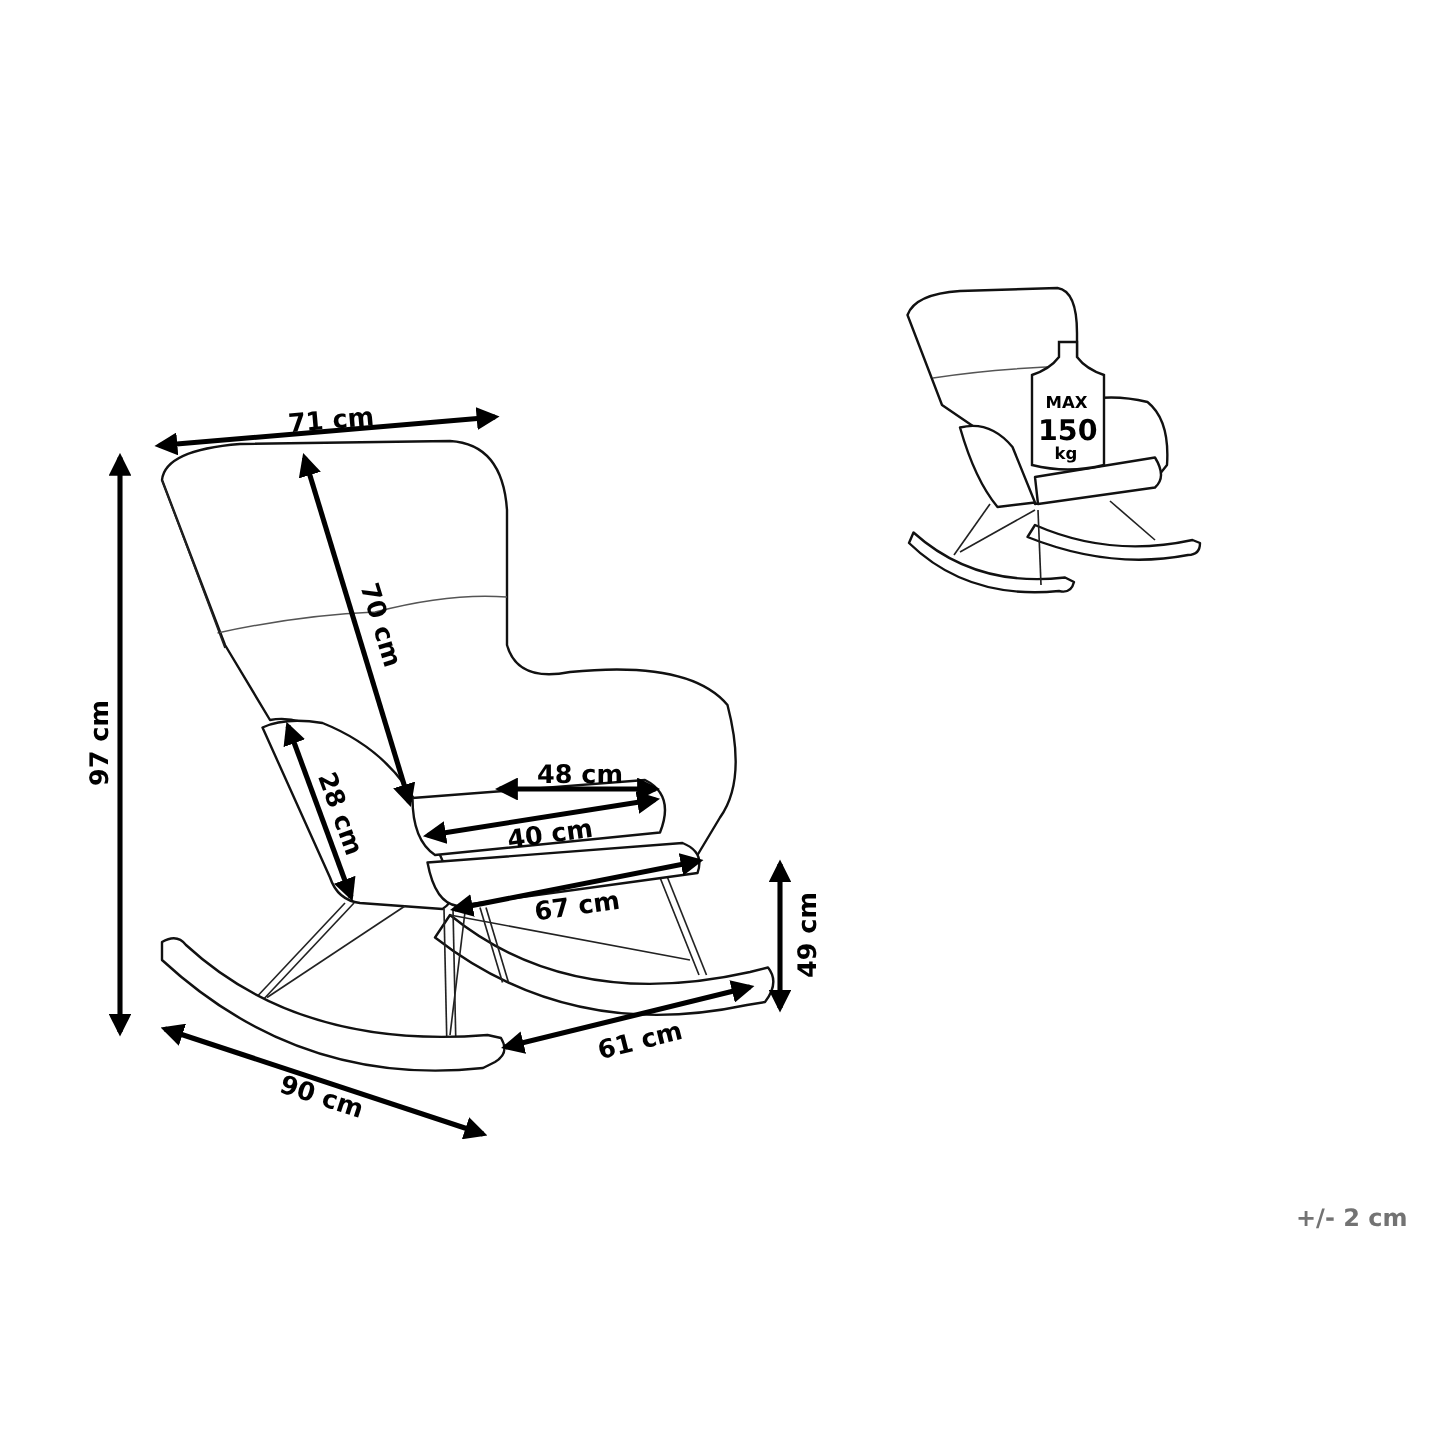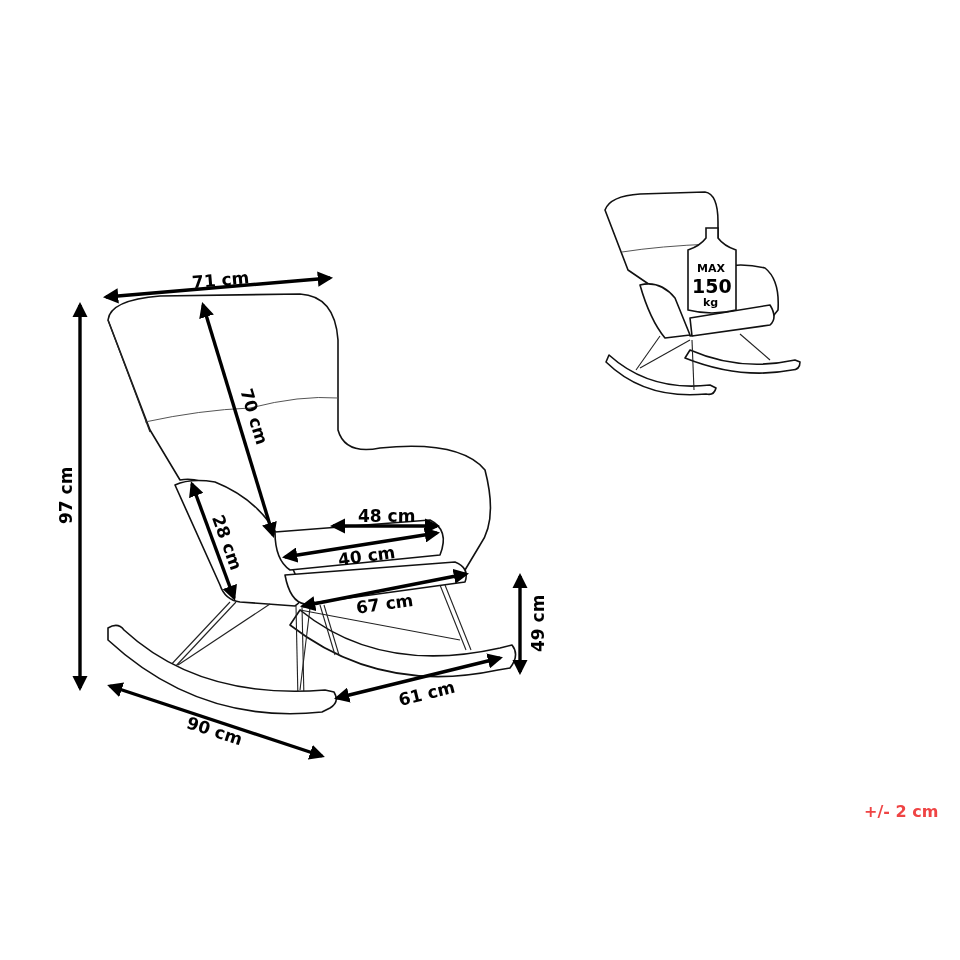--- a/index.html
+++ b/index.html
@@ -3,21 +3,21 @@
 <meta charset="utf-8">
 <style>
   html, body { margin: 0; padding: 0; background: #ffffff; }
   body { width: 960px; height: 960px; position: relative; overflow: hidden; font-family: "DejaVu Sans", sans-serif; }
   svg { position: absolute; left: 0; top: 0; }
   .outline { fill: #ffffff; stroke: #111111; stroke-width: 1.6; stroke-linejoin: round; stroke-linecap: round; }
   .thin { fill: none; stroke: #222222; stroke-width: 1.1; }
   .seam { fill: none; stroke: #555555; stroke-width: 1; }
   .dim { stroke: #000000; stroke-width: 3.4; fill: none; }
   .lbl { font-family: "DejaVu Sans", sans-serif; font-weight: bold; font-size: 17px; fill: #000000; }
-  .tol { position: absolute; left: 864px; top: 802px; font-family: "DejaVu Sans", sans-serif; font-weight: bold; font-size: 16px; color: #ef4444; }
+  .tol { position: absolute; left: 864px; top: 802px; font-family: "DejaVu Sans", sans-serif; font-weight: bold; font-size: 16px; color: #737373; }
 </style>
 </head>
 <body>
 
 <svg width="960" height="960" viewBox="0 0 960 960">
   <defs>
     <marker id="ah" viewBox="0 0 10 10" refX="8" refY="5" markerWidth="4.5" markerHeight="4.5" orient="auto-start-reverse">
       <path d="M0,0 L10,5 L0,10 z" fill="#000"></path>
     </marker>
   </defs>

